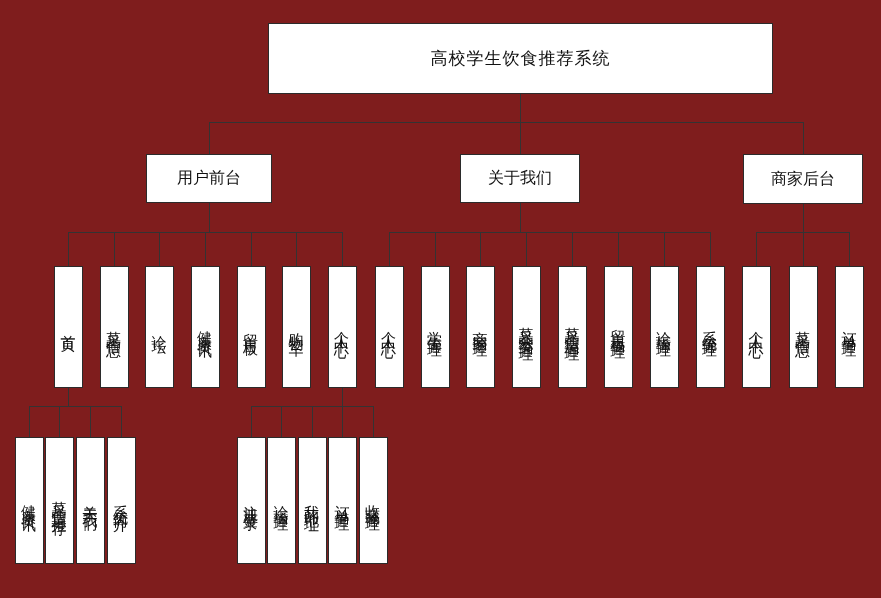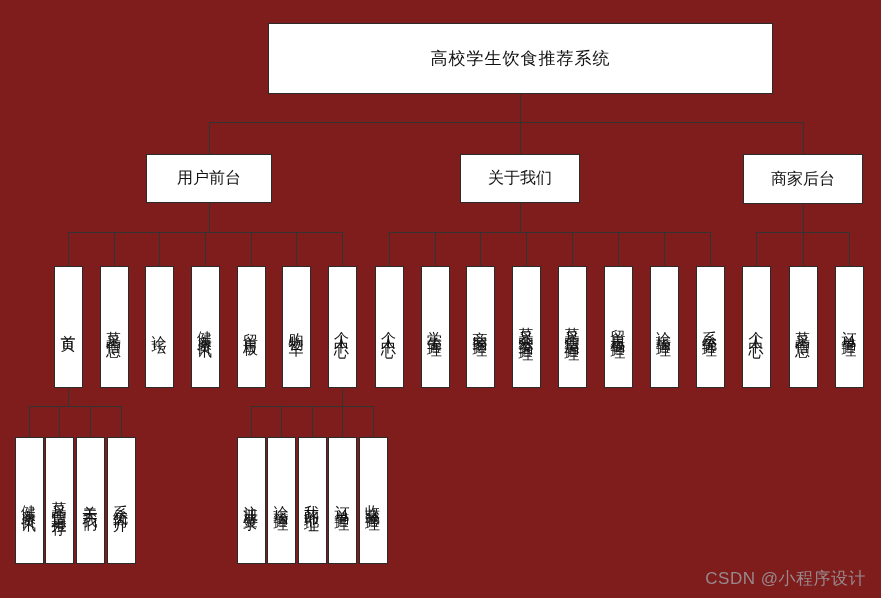--- a/index.html
+++ b/index.html
@@ -169,15 +169,14 @@
   <div class="node" style="left:297.5px;top:437px;width:29px;height:127px">
     <span class="vtext">我的地址</span>
   </div>
   <div class="node" style="left:328px;top:437px;width:29px;height:127px">
     <span class="vtext">订单管理</span>
   </div>
   <div class="node" style="left:358.5px;top:437px;width:29px;height:127px">
     <span class="vtext">收藏管理</span>
   </div>
 
-  <div class="watermark">CSDN @小程序设计</div>
 
 </div>
 
 </body></html>

